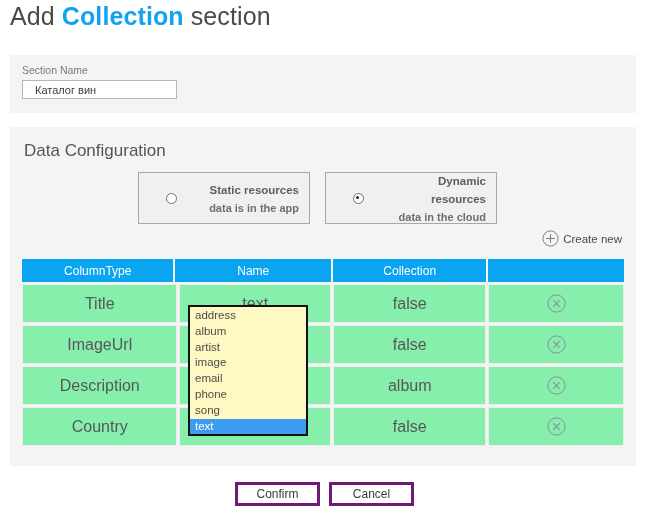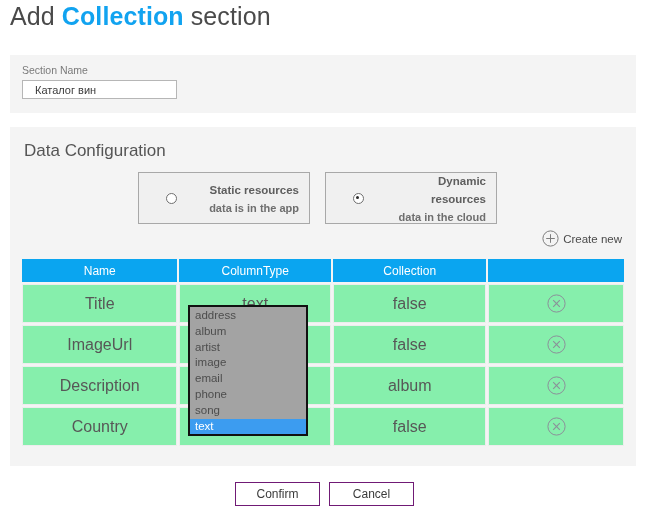--- a/index.html
+++ b/index.html
@@ -193,21 +193,21 @@
   }
 
   .delete-icon { display: block; cursor: pointer; }
 
   
   .dropdown {
     position: absolute;
     left: 188px;
     top: 305px;
     width: 120px;
-    background: #a3a3a3;
+    background: #fef9c3;
     border: 2px solid #111111;
     box-sizing: border-box;
     z-index: 40;
     padding: 1px 0 0 0;
   }
   .dropdown-item {
     font-size: 11.5px;
     color: #4d4d4d;
     line-height: 15.8px;
     padding: 0 0 0 5px;
@@ -226,21 +226,21 @@
     top: 482px;
     width: 649px;
     display: flex;
     justify-content: center;
     gap: 9px;
   }
   .btn {
     width: 85px;
     height: 24px;
     box-sizing: border-box;
-    border: 1px solid #701a75;
+    border: 3px solid #701a75;
     background: #ffffff;
     font-family: "Liberation Sans", sans-serif;
     font-size: 12px;
     color: #3b3b3b;
     cursor: pointer;
     padding: 0;
   }
 </style>
 </head>
 <body>
@@ -279,22 +279,22 @@
       <circle cx="8.5" cy="8.5" r="7.6" fill="none" stroke="#7e7e7e" stroke-width="1"></circle>
       <line x1="8.5" y1="4.2" x2="8.5" y2="12.8" stroke="#7e7e7e" stroke-width="1"></line>
       <line x1="4.2" y1="8.5" x2="12.8" y2="8.5" stroke="#7e7e7e" stroke-width="1"></line>
     </svg>
     <span class="create-new-label">Create new</span>
   </div>
 
   <div class="data-table">
 
     <div class="table-row header-row">
+      <div class="cell c-type">ColumnType</div>
       <div class="cell c-name">Name</div>
-      <div class="cell c-type">ColumnType</div>
       <div class="cell c-multi">Collection</div>
       <div class="cell c-action"></div>
     </div>
 
     <div class="table-row body-row">
       <div class="cell c-name">Title</div>
       <div class="cell c-type">text</div>
       <div class="cell c-multi">false</div>
       <div class="cell c-action">
         <svg class="delete-icon" width="19" height="19" viewBox="0 0 19 19">

